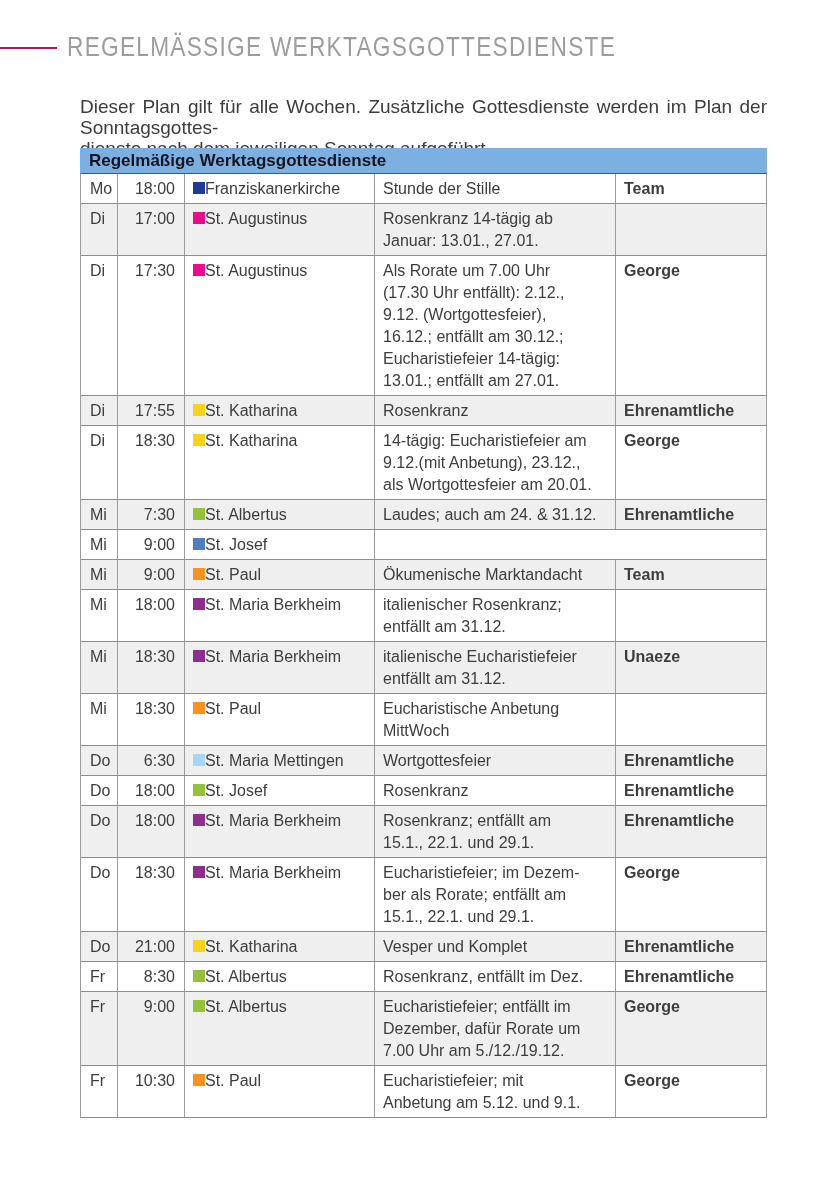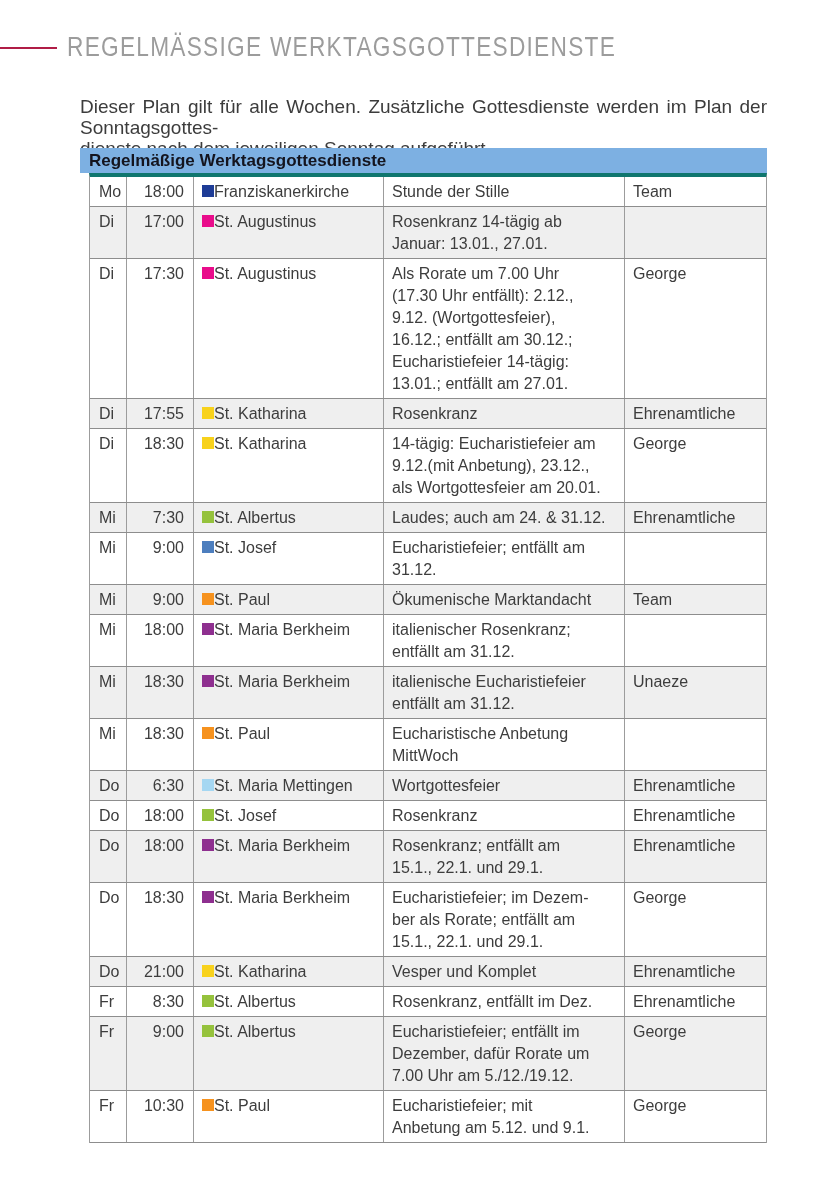--- a/index.html
+++ b/index.html
@@ -28,36 +28,35 @@
   .intro .l2 { display:block; }
   
   .service-table { position:absolute; left:80px; top:148px; width:687px; }
   .thead {
     box-sizing:border-box; width:687px; height:25px;
     background:#7db0e2; color:#14141e;
     font-size:17px; font-weight:700; line-height:25px;
     padding-left:9px;
   }
   .rows {
-    border-top:4px solid #0f766e;
+    border-top:1px solid #0f766e;
     border-left:1px solid #9c9c9c;
     border-right:1px solid #9c9c9c;
-    margin-left:9px;
   }
   .row { display:flex; border-bottom:1px solid #8d8d8d; background:#ffffff; }
   .row:nth-child(even) { background:#efefef; }
   .c {
     box-sizing:border-box; border-right:1px solid #9c9c9c;
     padding:4px 6px 3px 8px; font-size:16px; line-height:22px;
   }
   .day    { width:37px;  padding-left:9px; padding-right:0; }
   .time   { width:67px;  text-align:right; padding-right:9px; padding-left:0; }
   .church { width:190px; display:flex; align-items:flex-start; }
   .desc   { width:241px; white-space:pre-line; }
-  .person { flex:1; border-right:none; }
+  .person { flex:1; border-right:none;font-weight:bold; }
   .sq { width:12px; height:12px; flex:0 0 12px; margin-top:4px; }
 </style>
 </head>
 <body>
 
 <div class="page">
 
   <div class="accent-line" style="background: rgb(176, 29, 70);"></div>
 
   <h1 class="page-title">REGELMÄSSIGE WERKTAGSGOTTESDIENSTE</h1>
@@ -144,22 +143,20 @@
     <div class="c person">Ehrenamtliche</div>
   </div>
 
   <div class="row">
     <div class="c day">Mi</div>
     <div class="c time">9:00</div>
     <div class="c church">
       <span class="sq" style="background: rgb(77, 126, 190);"></span>
       <span class="cname">St. Josef</span>
     </div>
-    <div class="c desc">Eucharistiefeier; entfällt am
-31.12.</div>
   </div>
 
   <div class="row">
     <div class="c day">Mi</div>
     <div class="c time">9:00</div>
     <div class="c church">
       <span class="sq" style="background: rgb(246, 146, 30);"></span>
       <span class="cname">St. Paul</span>
     </div>
     <div class="c desc">Ökumenische Marktandacht</div>

